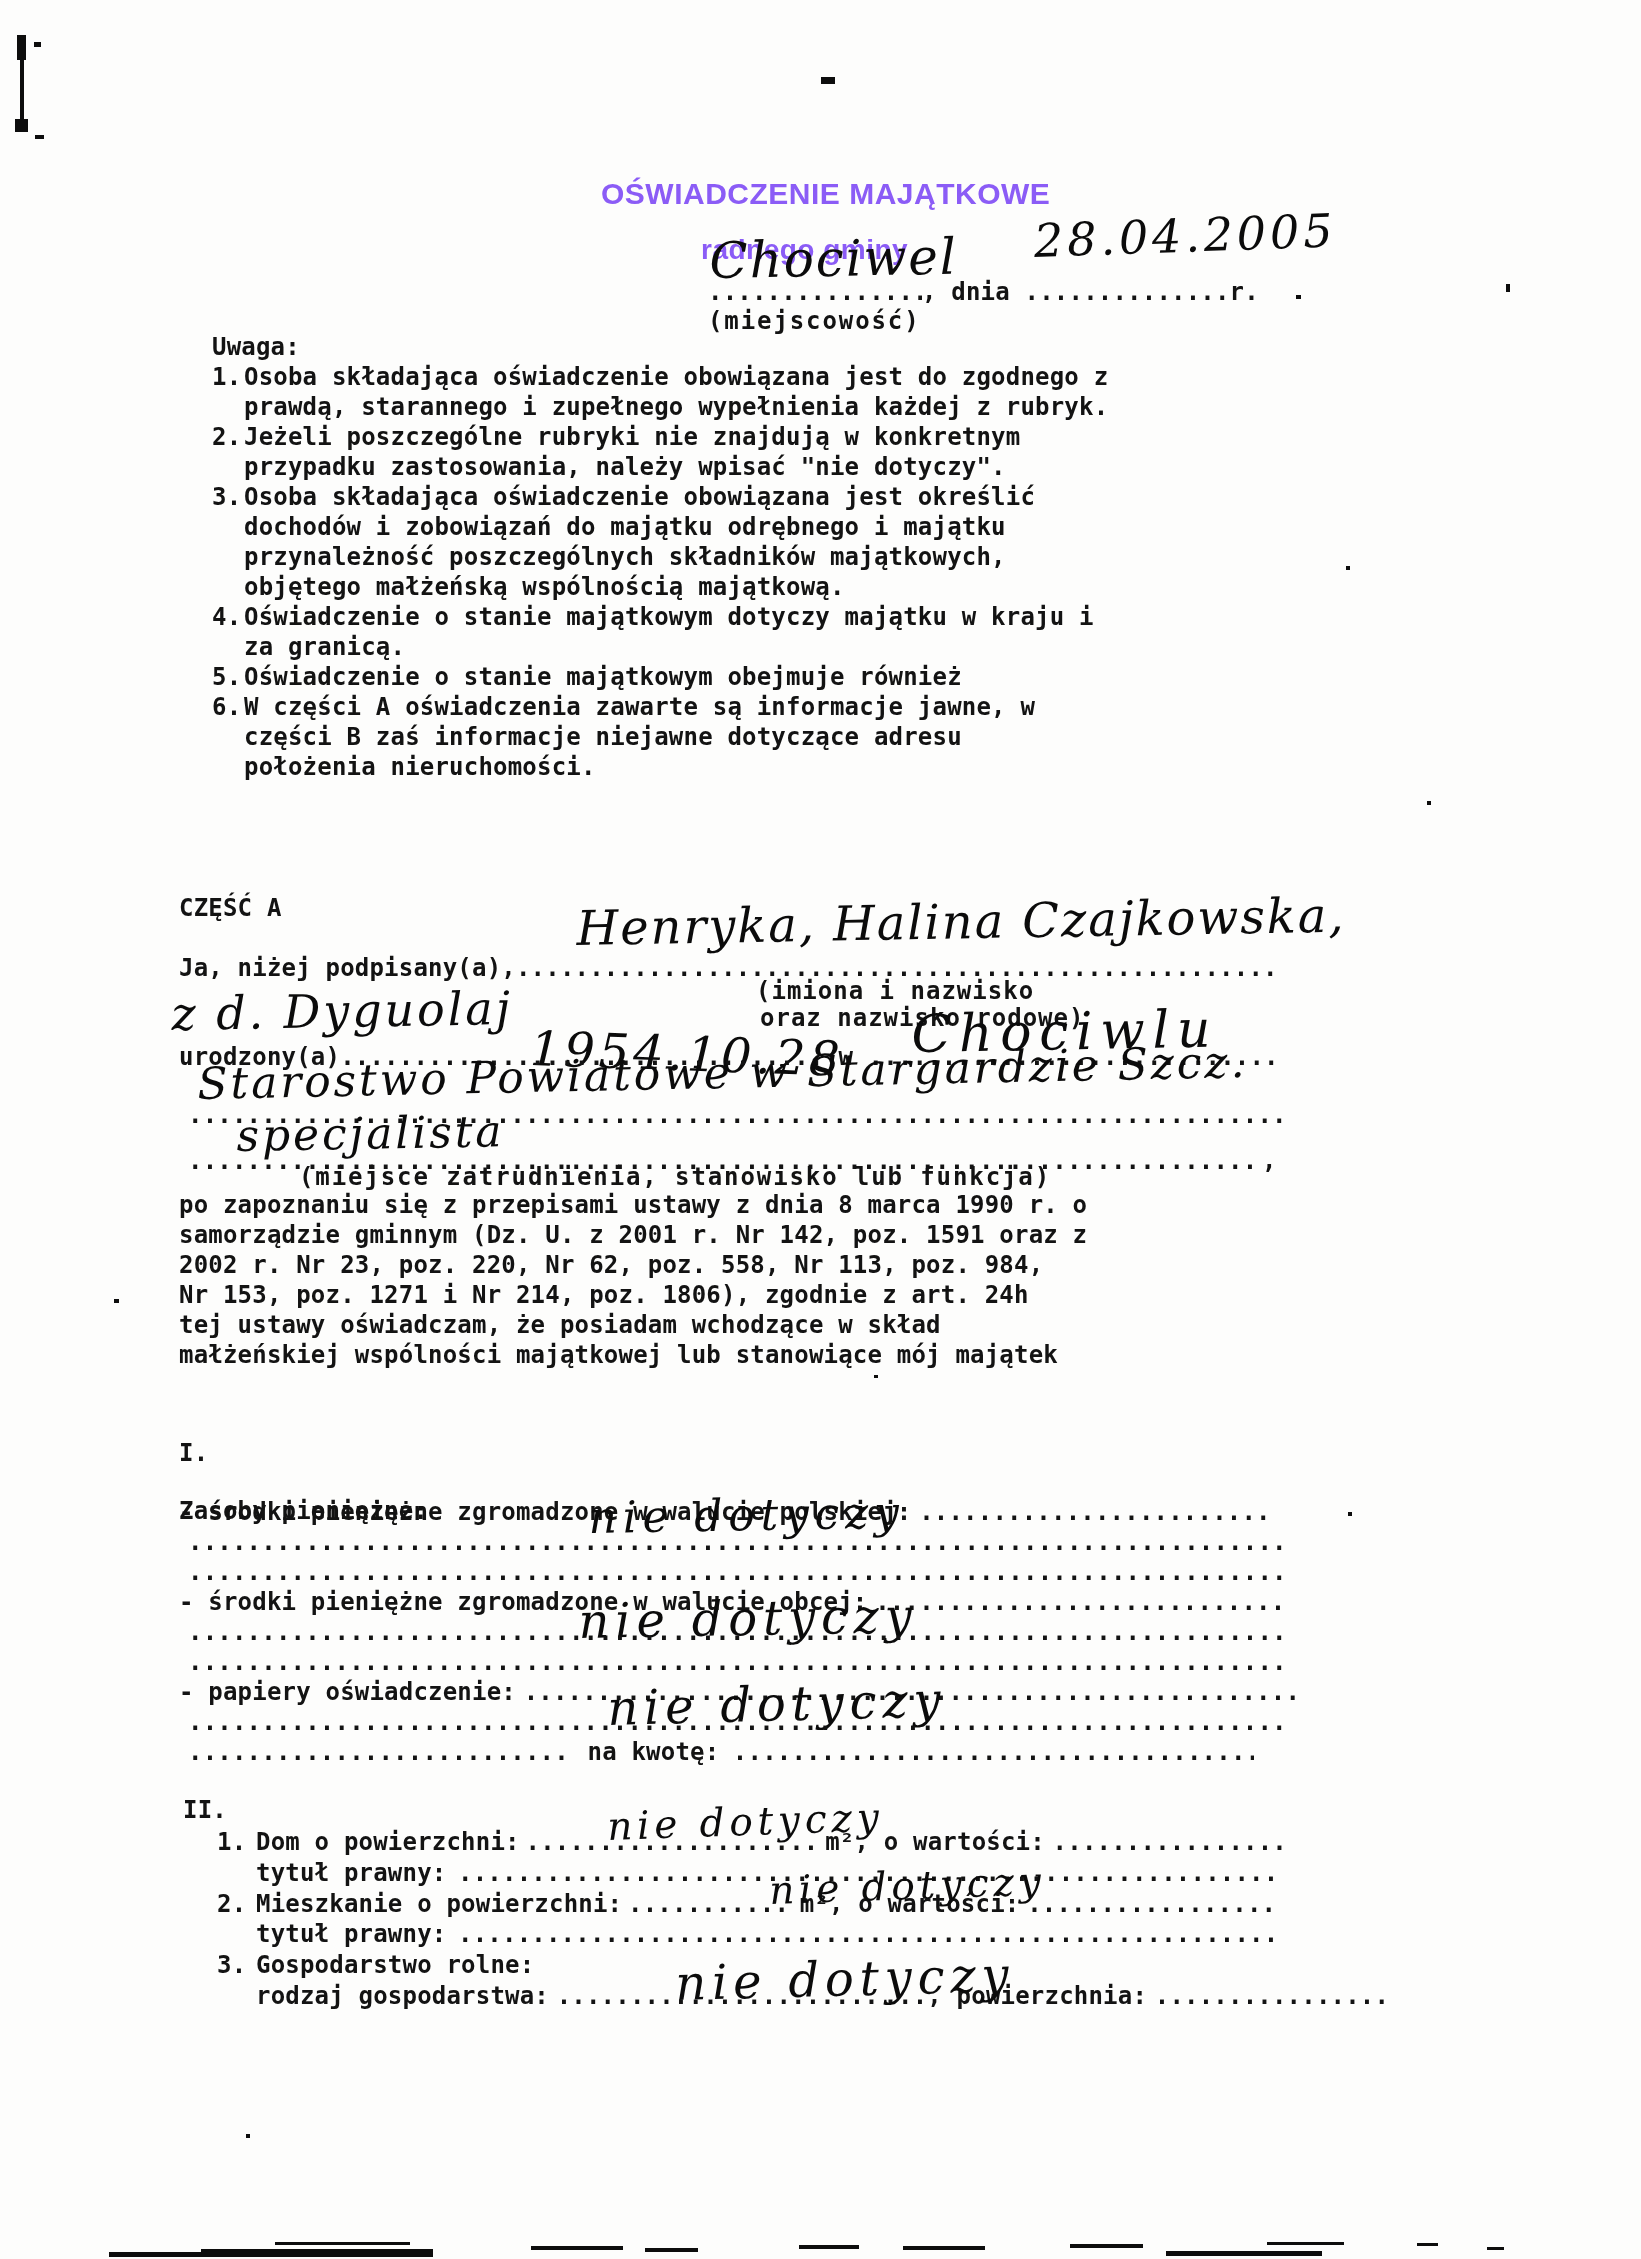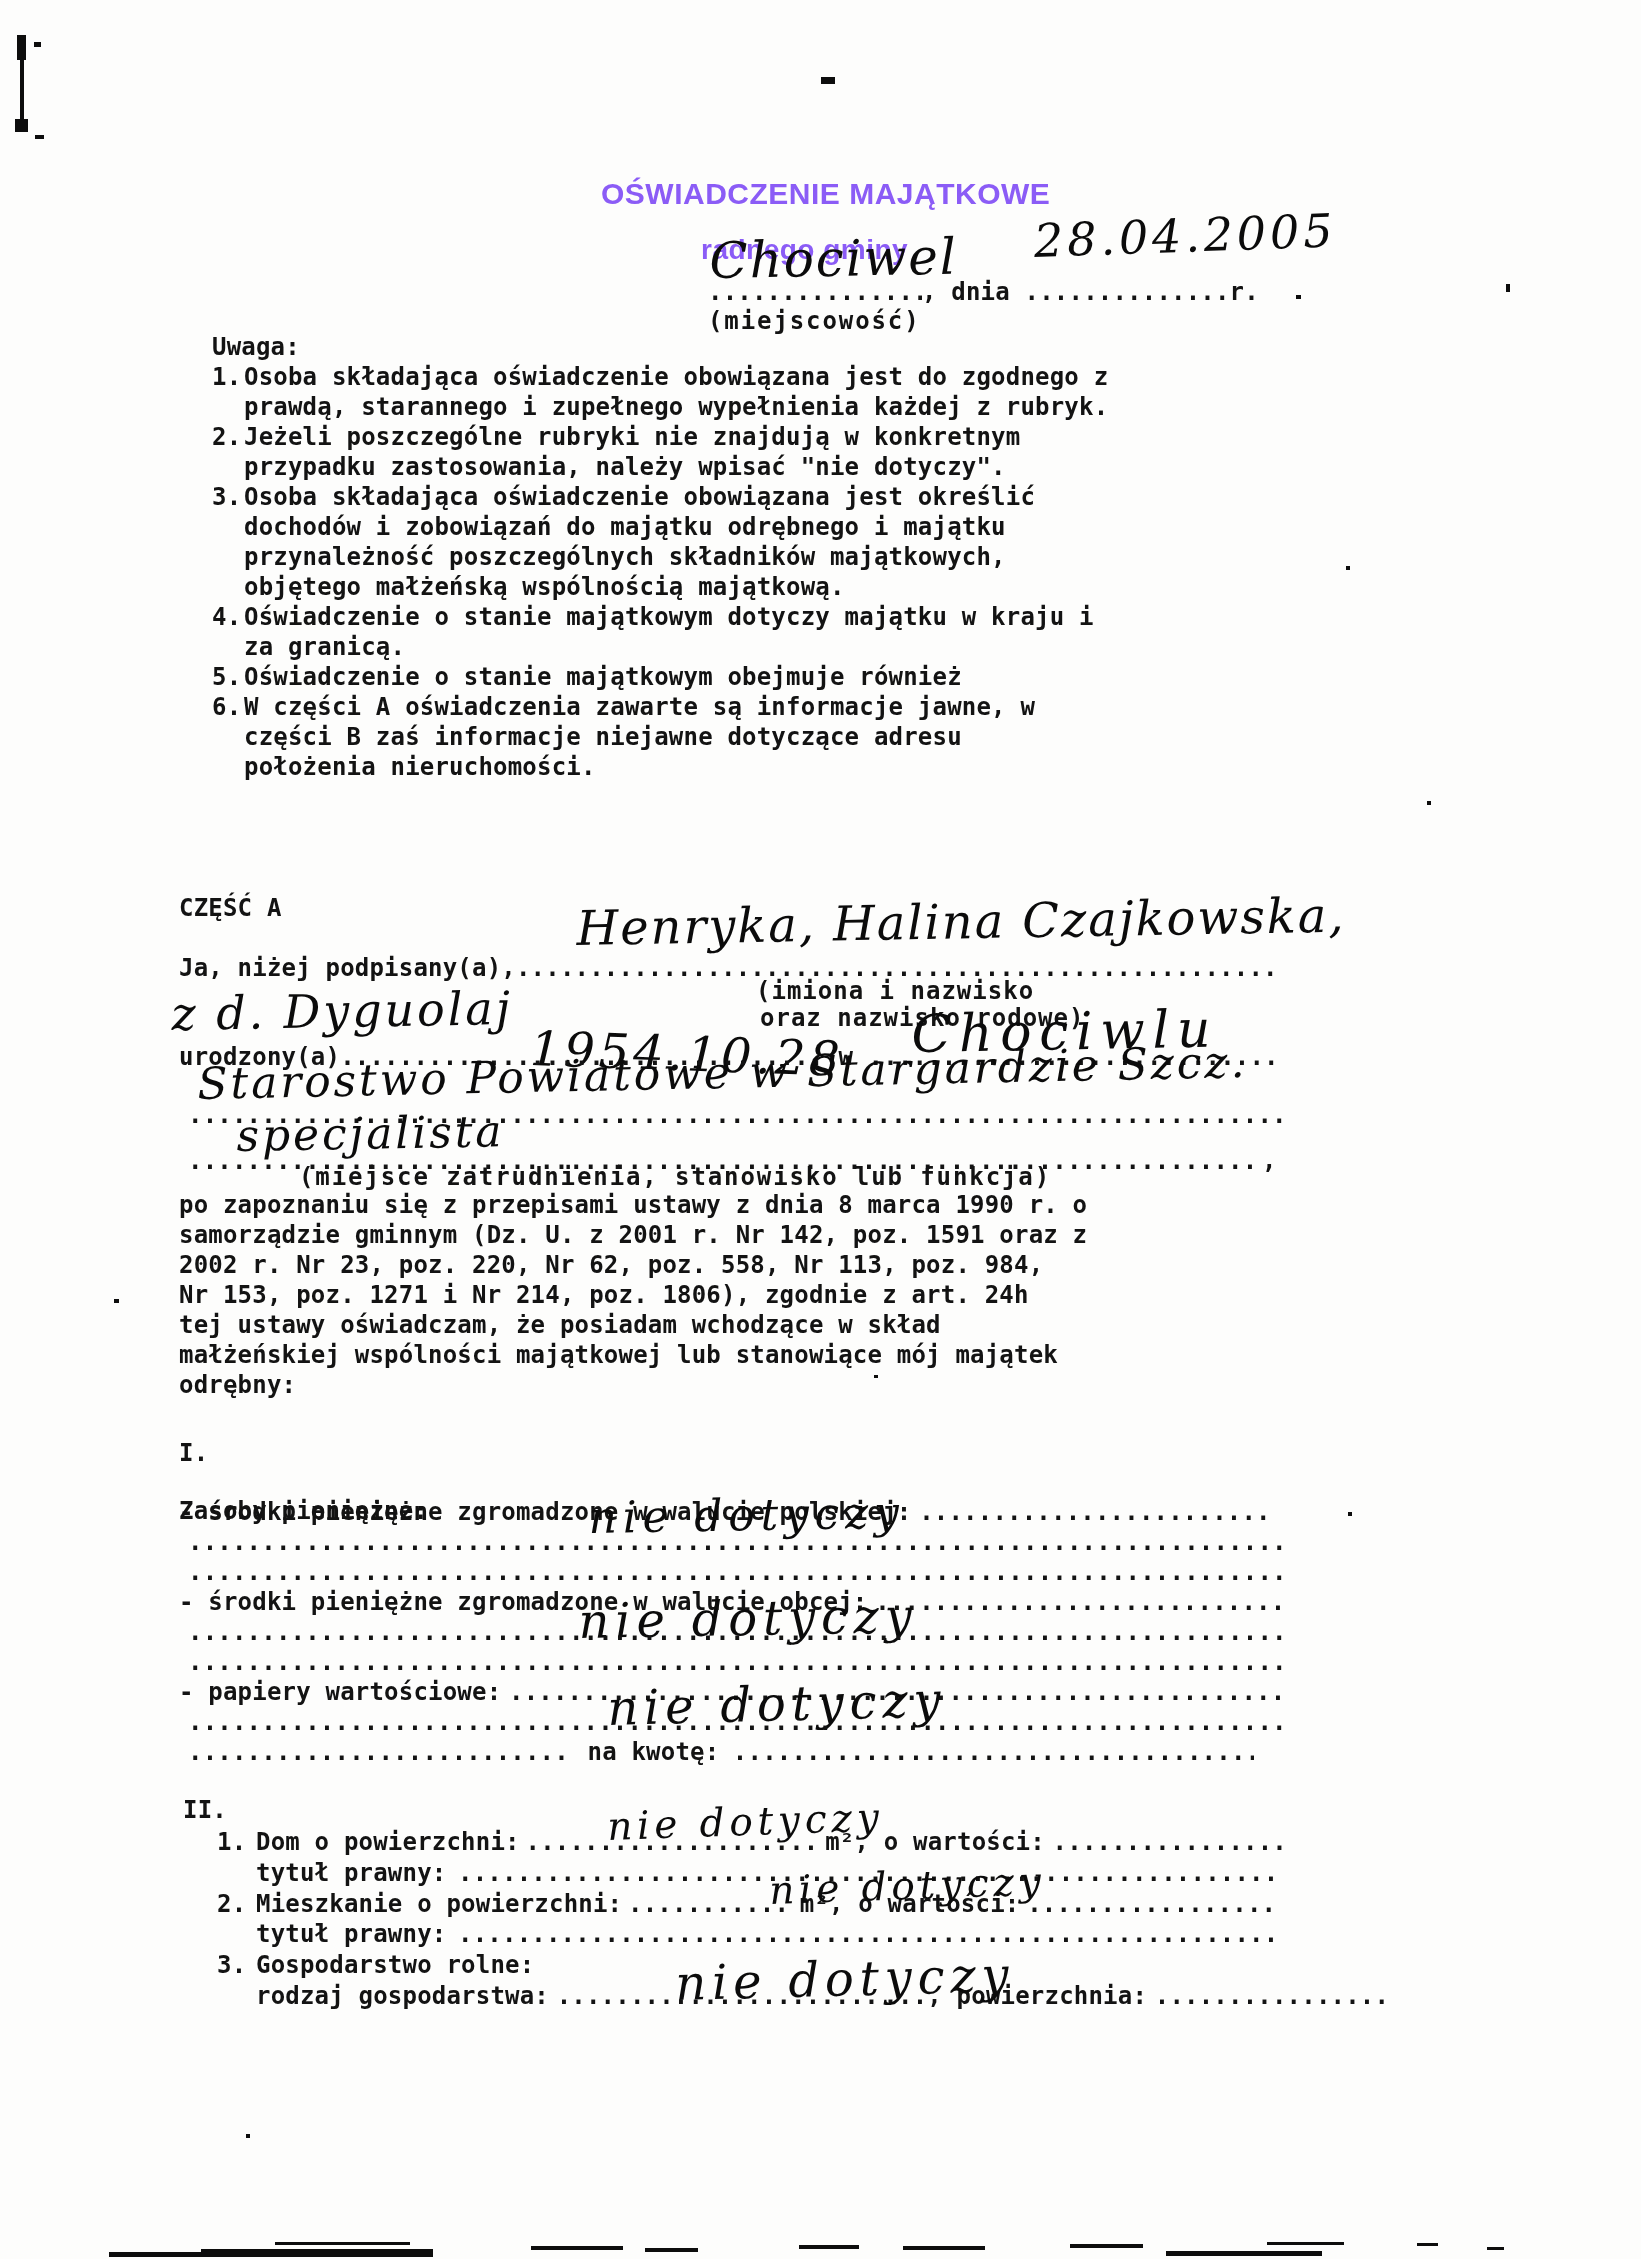--- a/index.html
+++ b/index.html
@@ -77,37 +77,36 @@
 
   <div class="t cap2" style="left:299px;top:1163px;">(miejsce zatrudnienia, stanowisko lub funkcja)</div>
 
   <div class="flow" style="left:179px;top:1191px;">
     <div class="row t" style="position:static;">po zapoznaniu się z przepisami ustawy z dnia 8 marca 1990 r. o</div>
     <div class="row t" style="position:static;">samorządzie gminnym (Dz. U. z 2001 r. Nr 142, poz. 1591 oraz z</div>
     <div class="row t" style="position:static;">2002 r. Nr 23, poz. 220, Nr 62, poz. 558, Nr 113, poz. 984,</div>
     <div class="row t" style="position:static;">Nr 153, poz. 1271 i Nr 214, poz. 1806), zgodnie z art. 24h</div>
     <div class="row t" style="position:static;">tej ustawy oświadczam, że posiadam wchodzące w skład</div>
     <div class="row t" style="position:static;">małżeńskiej wspólności majątkowej lub stanowiące mój majątek</div>
-    <div class="row t" style="position:static;">odrębny:</div>
   </div>
 
   <div class="t" style="left:179px;top:1439px;">I.</div>
   <div class="t" style="left:179px;top:1469px;margin-top:28px;">Zasoby pieniężne:</div>
 
   <div class="t" style="left:179px;top:1498px;"><span>- środki pieniężne zgromadzone w walucie polskiej:</span><span class="df" style="width:348px;margin-left:7.7px;">..............................................................................................................</span></div>
   <div class="hw" style="left:589px;top:1492px;font-size:44px;letter-spacing:5.8px;transform:rotate(-1deg);">nie dotyczy</div>
   <div class="t" style="left:188px;top:1528px;"><span class="df" style="width:1096px;">..............................................................................................................</span></div>
   <div class="t" style="left:188px;top:1558px;"><span class="df" style="width:1096px;">..............................................................................................................</span></div>
 
   <div class="t" style="left:179px;top:1588px;"><span>- środki pieniężne zgromadzone w walucie obcej:</span><span class="df" style="width:406px;margin-left:7.7px;">..............................................................................................................</span></div>
   <div class="hw" style="left:579px;top:1593px;font-size:48px;letter-spacing:5.8px;transform:rotate(-1deg);">nie dotyczy</div>
   <div class="t" style="left:188px;top:1618px;"><span class="df" style="width:1096px;">..............................................................................................................</span></div>
   <div class="t" style="left:188px;top:1648px;"><span class="df" style="width:1096px;">..............................................................................................................</span></div>
 
-  <div class="t" style="left:179px;top:1678px;"><span>- papiery wartościowe:</span><span class="df" style="width:772px;margin-left:7.7px;">..............................................................................................................</span></div>
+  <div class="t" style="left:179px;top:1678px;"><span>- papiery oświadczenie:</span><span class="df" style="width:772px;margin-left:7.7px;">..............................................................................................................</span></div>
   <div class="hw" style="left:608px;top:1680px;font-size:48px;letter-spacing:5.8px;transform:rotate(-1.5deg);">nie dotyczy</div>
   <div class="t" style="left:188px;top:1708px;"><span class="df" style="width:1096px;">..............................................................................................................</span></div>
   <div class="t" style="left:188px;top:1738px;"><span class="df" style="width:386px;">..............................................................................................................</span><span style="padding:0 13.5px;">na kwotę:</span><span class="df" style="width:521px;">..............................................................................................................</span></div>
 
   <div class="t" style="left:183px;top:1796px;">II.</div>
 
   <div class="t" style="left:217px;top:1828px;"><span class="num2">1.</span><span>Dom o powierzchni:</span><span class="df" style="width:290px;margin-left:5.8px;">..............................................................................................................</span><span style="margin-left:9.7px;">m², o wartości:</span><span class="df" style="width:232px;margin-left:7.7px;">..............................................................................................................</span></div>
   <div class="hw" style="left:608px;top:1804px;font-size:39px;letter-spacing:4.8px;transform:rotate(-2deg);">nie dotyczy</div>
   <div class="t" style="left:256px;top:1859px;"><span>tytuł prawny:</span><span class="df" style="width:821px;margin-left:11.6px;">..............................................................................................................</span></div>
 

